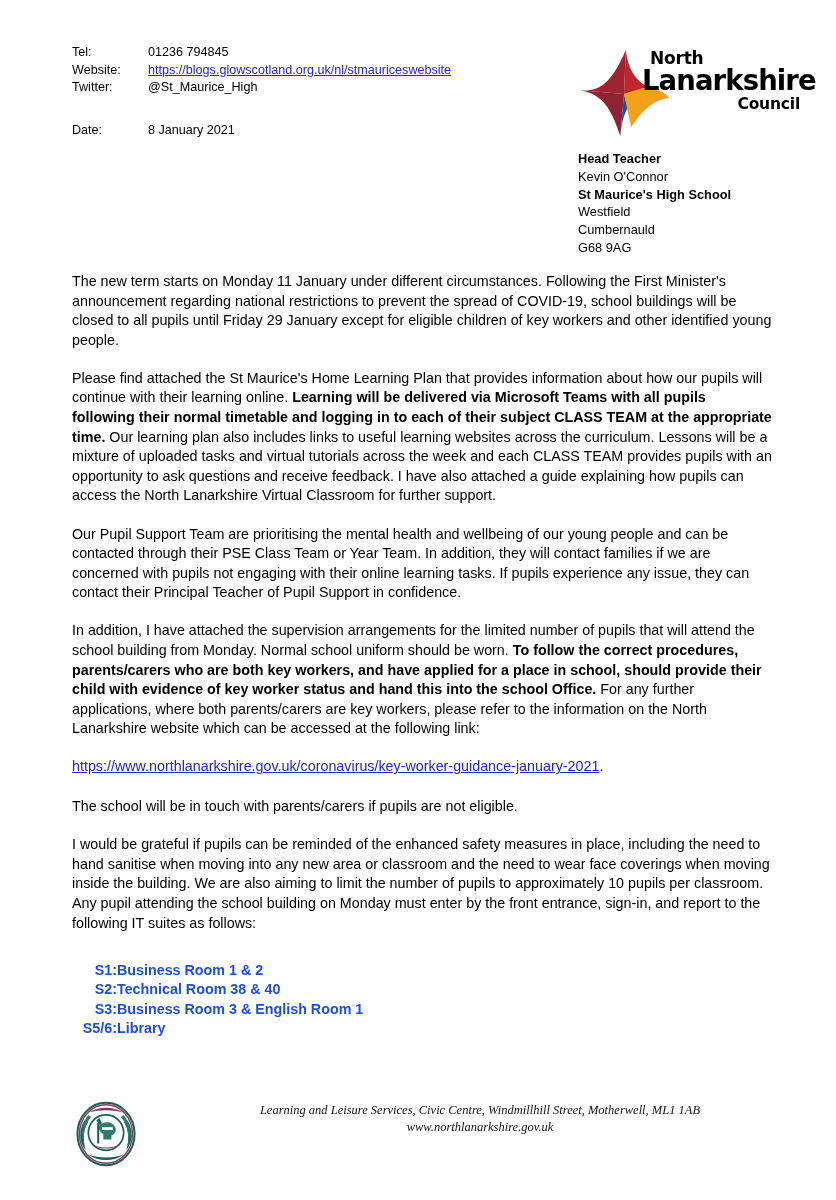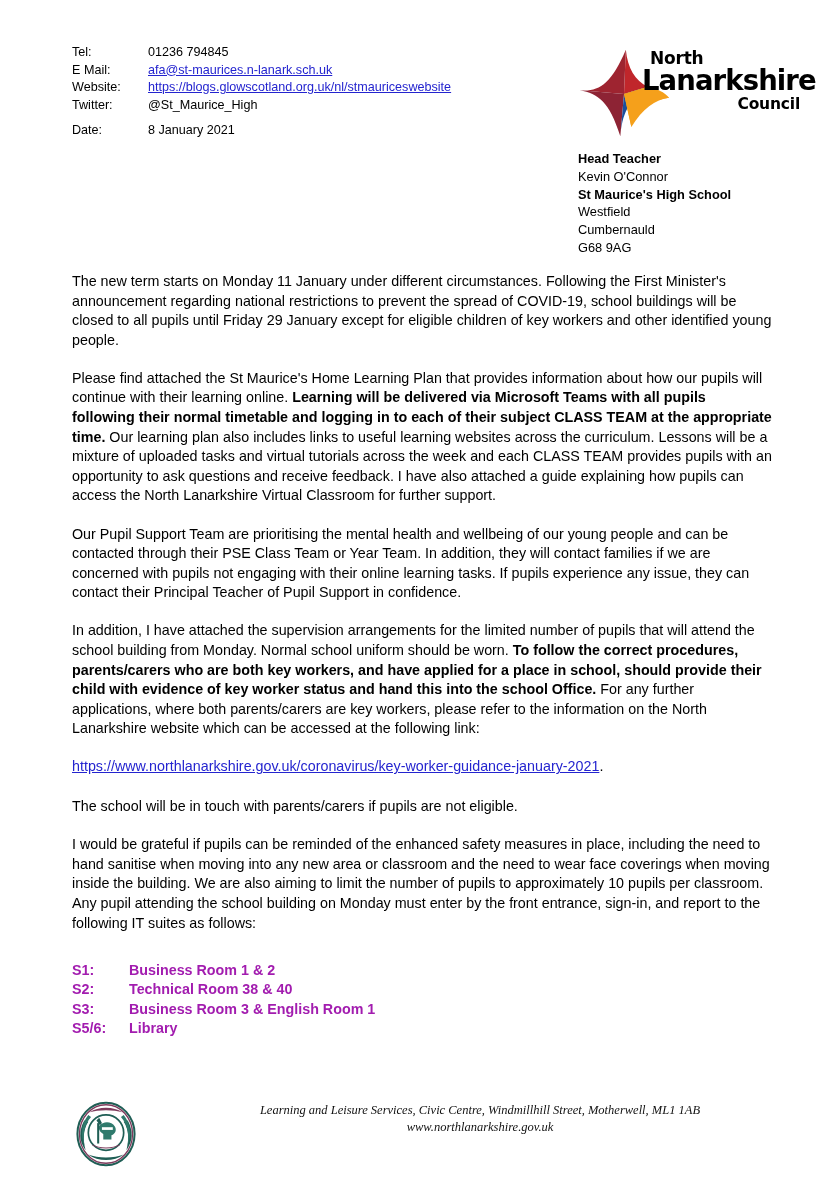--- a/index.html
+++ b/index.html
@@ -146,26 +146,27 @@
     color: #2424cf;
     text-decoration: underline;
     text-underline-offset: 1px;
     word-break: break-all;
   }
   p.link-para { margin-bottom: 20px; }
 
   
   .room-list {
     position: absolute;
-    left: 72px;
+    left: 60px;
     top: 961px;
     font-size: 14.3px;
     line-height: 19.3px;
     font-weight: bold;
-    color: #a21caf;
+    color: #1d4ed8;
+    text-align: right;
   }
   .room-row {
     display: flex;
     white-space: nowrap;
   }
   .room-key {
     width: 57px;
     flex: 0 0 57px;
   }
   .room-val { }
@@ -204,24 +205,20 @@
 <div class="page">
 
   <div class="header">
 
     <div class="contact-block">
       <div class="contact-row">
         <span class="contact-label">Tel:</span>
         <span class="contact-value">01236 794845</span>
       </div>
       <div class="contact-row">
-        <span class="contact-label">E Mail:</span>
-        <span class="contact-value link">afa@st-maurices.n-lanark.sch.uk</span>
-      </div>
-      <div class="contact-row">
         <span class="contact-label">Website:</span>
         <span class="contact-value link">https://blogs.glowscotland.org.uk/nl/stmauriceswebsite</span>
       </div>
       <div class="contact-row">
         <span class="contact-label">Twitter:</span>
         <span class="contact-value">@St_Maurice_High</span>
       </div>
     </div>
 
     <div class="date-block">

